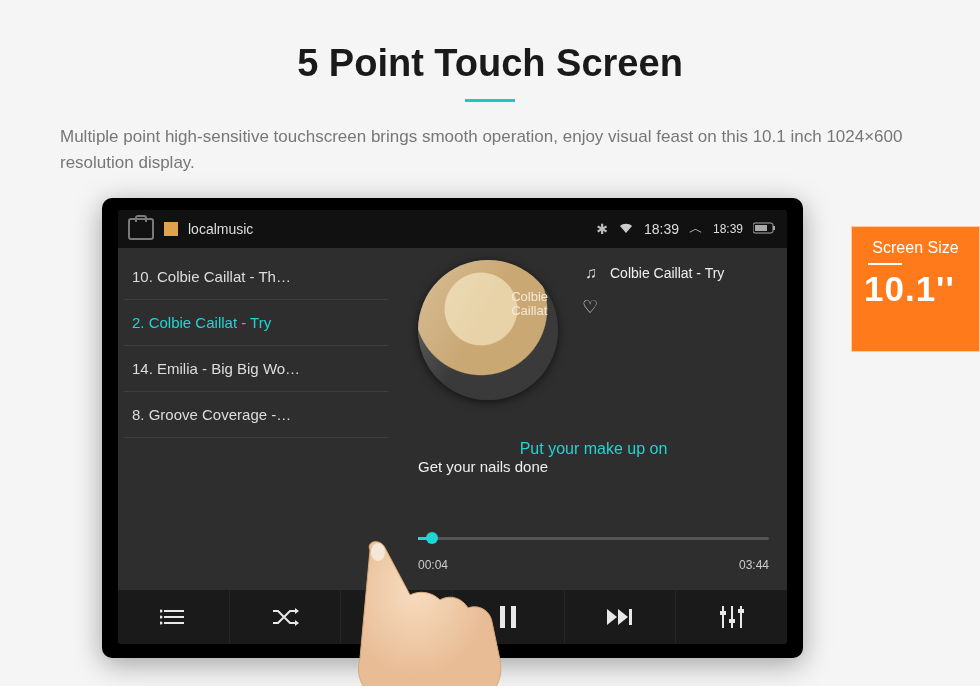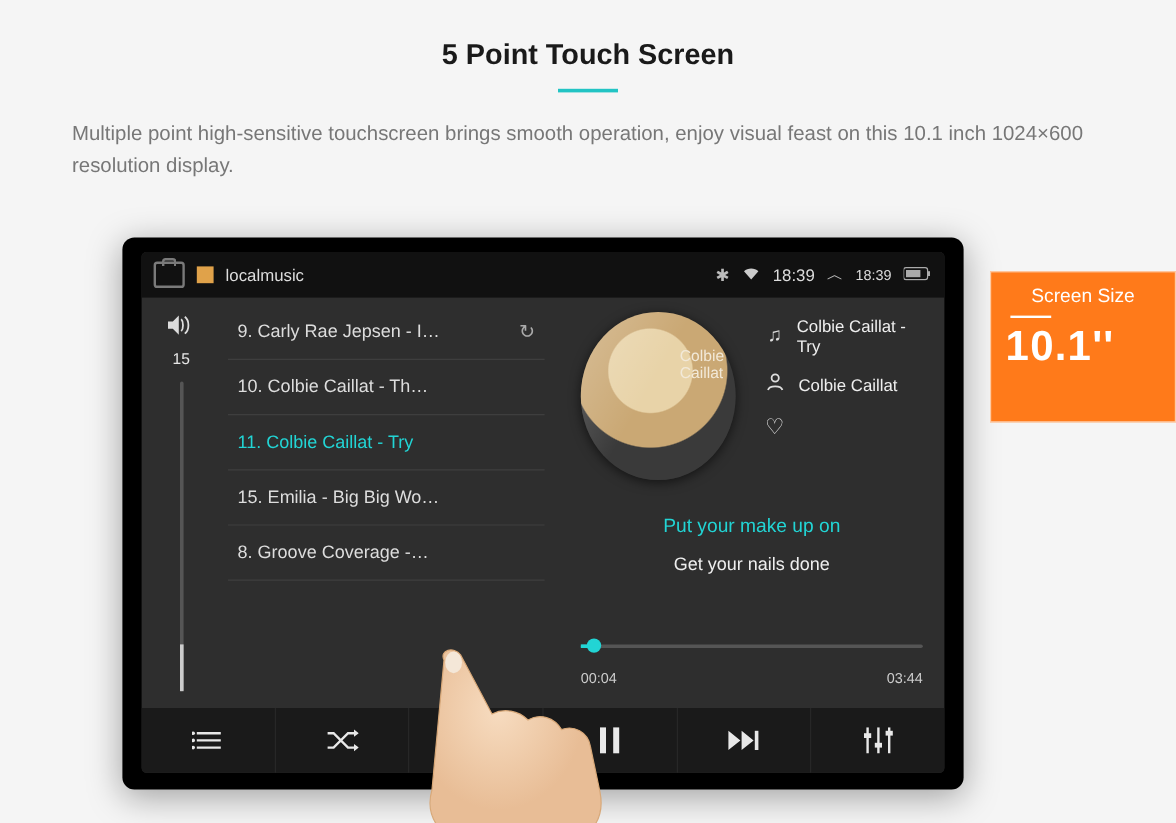--- a/index.html
+++ b/index.html
@@ -1,17 +1,17 @@
 <!DOCTYPE html>
 <html><head>
 <meta charset="utf-8">
 <style>
 *{margin:0;padding:0;box-sizing:border-box;font-family:Arial,Helvetica,sans-serif}
 body{width:980px;height:686px;background:#f5f5f5;position:relative;overflow:hidden}
-.hero-title{text-align:center;font-size:24px;font-weight:700;color:#1a1a1a;margin-top:32px}
+.hero-title{text-align:center;font-size:38px;font-weight:700;color:#1a1a1a;margin-top:42px}
 .title-underline{width:50px;height:3px;background:#22c4c4;margin:14px auto 0}
 .subtitle{text-align:left;font-size:17px;color:#777;margin:22px auto 0;max-width:860px;line-height:1.5}
 .device{position:absolute;left:102px;top:198px;width:701px;height:460px;background:#000;border-radius:10px;box-shadow:0 6px 28px rgba(0,0,0,.35)}
 .screen{position:absolute;left:16px;top:12px;right:16px;bottom:14px;background:#2e2e2e;border-radius:4px;overflow:hidden;color:#e6e6e6;font-size:15px}
 .statusbar{height:38px;background:#111;display:flex;align-items:center;padding:0 10px;gap:10px;font-size:14px;color:#ddd}
 .home-ico{width:26px;height:22px;border:2px solid #7a7a7a;border-radius:3px;position:relative}
 .home-ico:before{content:"";position:absolute;left:5px;right:5px;top:-5px;height:5px;border:2px solid #7a7a7a;border-bottom:none;border-radius:3px 3px 0 0}
 .folder-ico{width:14px;height:14px;background:#e0a24a}
 .status-spacer{flex:1}
 .bt-ico,.wifi-ico,.chev-ico,.batt-ico{font-size:14px;color:#bbb}
@@ -27,31 +27,31 @@
 .row .loop{position:absolute;right:8px;top:13px;font-size:16px;color:#aaa}
 .nowplay{flex:1;padding:12px 18px 0 30px;position:relative}
 .np-top{display:flex;gap:24px}
 .album{width:140px;height:140px;border-radius:50%;background:radial-gradient(circle at 45% 35%,#e8d3a8 0 30%,#caa874 31% 55%,#3a3a3a 56% 100%);box-shadow:0 2px 10px rgba(0,0,0,.6);position:relative;overflow:hidden}
 .album:after{content:"";position:absolute;inset:0;background:linear-gradient(120deg,rgba(255,255,255,.25),transparent 45%)}
 .album-text{position:absolute;right:10px;top:30px;font-family:cursive;font-size:13px;color:#f2e9d8;line-height:1.1;text-align:left}
 .meta{display:flex;flex-direction:column;gap:14px;padding-top:4px}
 .metarow{display:flex;align-items:center;gap:10px;font-size:14px;color:#eee}
 .metaico{width:18px;text-align:center;font-size:16px;color:#ddd}
 .heart{font-size:18px;color:#ddd}
-.lyric1{margin-top:30px;text-align:center;font-size:16px;color:#22d4d4}
-.lyric2{margin-top:14px;text-align:center;font-size:15px;color:#eee}
+.lyric1{margin-top:40px;text-align:center;font-size:16px;color:#22d4d4}
+.lyric2{font-size:15px;color:#eee}
 .progress{position:absolute;left:30px;bottom:18px;right:18px}
 .pbar{height:3px;background:#555;position:relative;border-radius:2px}
 .pfill{position:absolute;left:0;top:0;bottom:0;width:4%;background:#22d4d4}
 .pknob{position:absolute;left:4%;top:-5px;width:12px;height:12px;border-radius:50%;background:#22d4d4;transform:translateX(-50%)}
 .times{display:flex;justify-content:space-between;font-size:12px;color:#ccc;margin-top:18px}
 .controls{position:absolute;left:0;right:0;bottom:0;height:54px;background:#1a1a1a;display:flex}
 .cbtn{flex:1;display:flex;align-items:center;justify-content:center;font-size:24px;color:#e8e8e8;border-right:1px solid rgba(255,255,255,.06)}
 .cbtn:last-child{border-right:none}
-.overlay{position:absolute;right:0;top:226px;width:155px;height:126px;background:#ff7a1a;color:#fff;padding:12px;border:1px solid rgba(255,255,255,.6)}
+.overlay{position:absolute;right:0;top:226px;width:129px;height:126px;background:#ff7a1a;color:#fff;padding:12px;border:1px solid rgba(255,255,255,.6)}
 .ov-t{font-size:16px;text-align:center}
 .ov-line{width:34px;height:2px;background:#fff;margin:6px 0 4px 4px}
 .ov-v{font-size:35px;font-weight:700;letter-spacing:1px}
 .finger{position:absolute;left:340px;top:540px;width:200px;height:170px;pointer-events:none}
 .finger svg{width:100%;height:100%}
 </style>
 </head>
 <body>
 
 <div class="hero-title">5 Point Touch Screen</div>
@@ -78,62 +78,40 @@
       <span class="batt-ico">
         <svg width="24" height="12" viewBox="0 0 24 12">
             <rect x="0" y="1" width="20" height="10" rx="2" fill="none" stroke="#aaa"></rect>
             <rect x="20" y="4" width="2" height="4" fill="#aaa"></rect>
             <rect x="2" y="3" width="12" height="6" fill="#aaa"></rect>
           </svg>
       </span>
     </div>
 
     <div class="main">
-      <div class="volcol">
-        <div class="vol-ico">
-          <svg width="22" height="18" viewBox="0 0 22 18">
-              <path d="M0 6h4l5-5v16l-5-5H0z" fill="#ddd"></path>
-              <path d="M11 4c2 2 2 8 0 10M14 2c4 3 4 11 0 14" stroke="#ddd" fill="none" stroke-width="1.5"></path>
-            </svg>
-        </div>
-        <div class="vol-num">15</div>
-        <div class="vol-track">
-            <div class="vol-fill"></div>
-          </div>
-      </div>
 
       <div class="playlist" id="playlist">
-          <div class="row">9. Carly Rae Jepsen - I…<span class="loop">↻</span></div>
           <div class="row">10. Colbie Caillat - Th…</div>
-          <div class="row sel">11. Colbie Caillat - Try</div>
-          <div class="row">15. Emilia - Big Big Wo…</div>
+          <div class="row sel">2. Colbie Caillat - Try</div>
+          <div class="row">14. Emilia - Big Big Wo…</div>
           <div class="row">8. Groove Coverage -…</div>
         </div>
 
       <div class="nowplay">
         <div class="np-top">
           <div class="album">
             <div class="album-text">
               <span>Colbie</span><br>
               <span>Caillat</span>
             </div>
           </div>
           <div class="meta">
             <div class="metarow">
               <span class="metaico">♫</span>
               <span>Colbie Caillat - Try</span>
-            </div>
-            <div class="metarow">
-              <span class="metaico">
-                <svg width="16" height="16" viewBox="0 0 16 16">
-                    <circle cx="8" cy="5" r="3" fill="none" stroke="#ddd" stroke-width="1.5"></circle>
-                    <path d="M2 15c1-4 11-4 12 0" fill="none" stroke="#ddd" stroke-width="1.5"></path>
-                  </svg>
-              </span>
-              <span>Colbie Caillat</span>
             </div>
             <div class="metarow">
               <span class="heart">♡</span>
             </div>
           </div>
         </div>
         <div class="lyric1">Put your make up on</div>
         <div class="lyric2">Get your nails done</div>
         <div class="progress">
           <div class="pbar">

